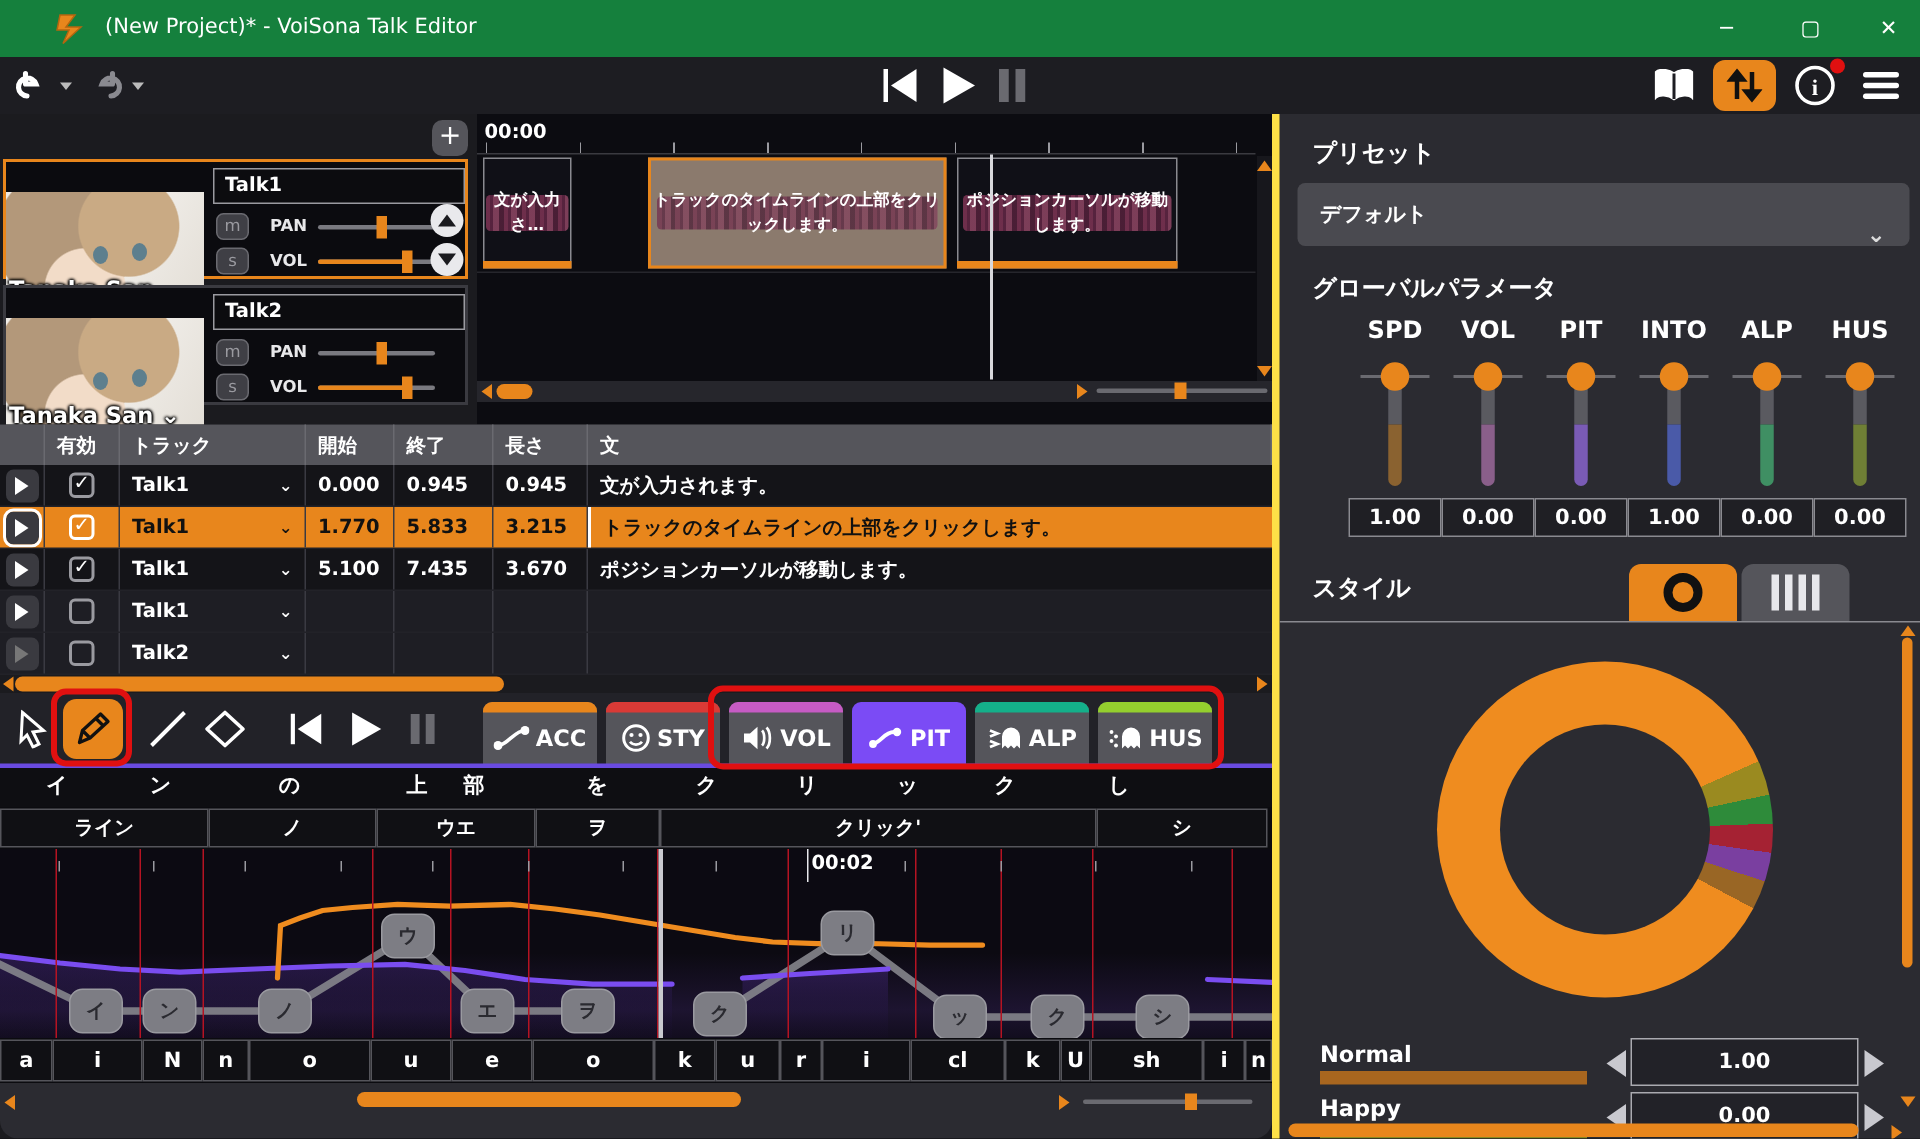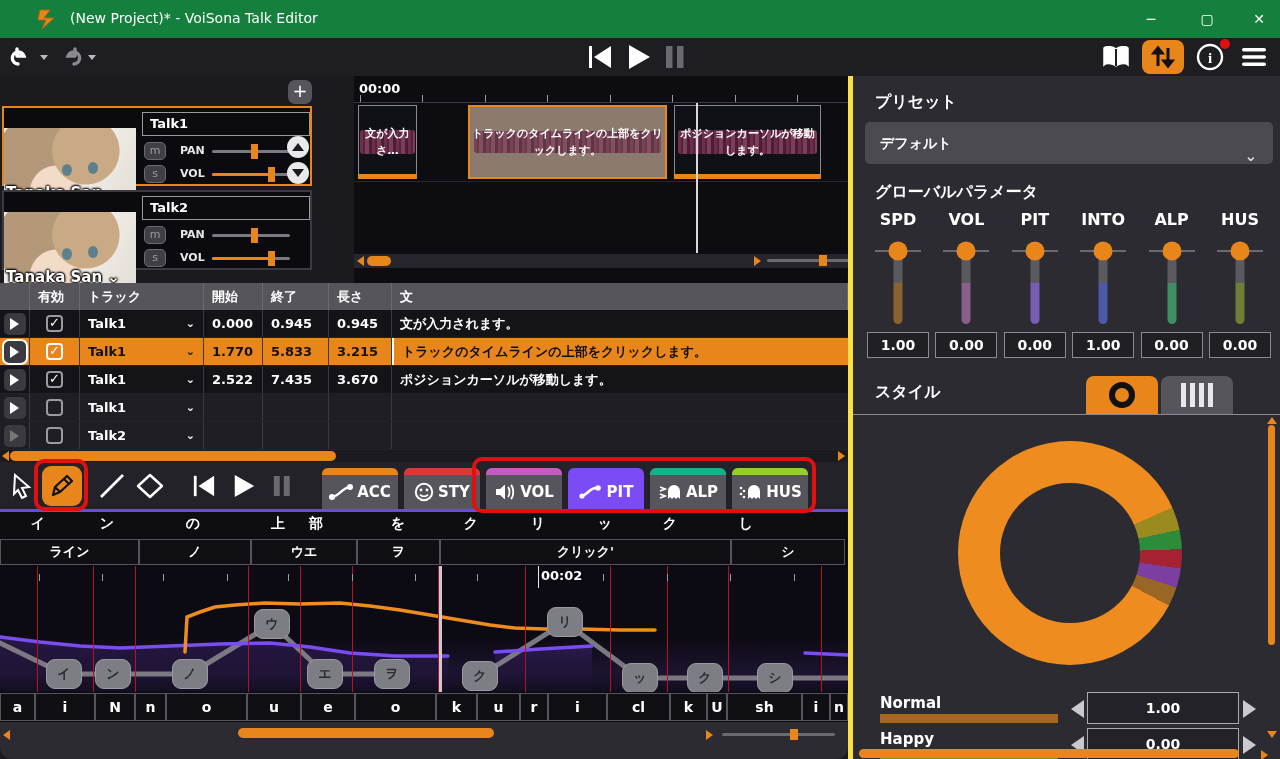--- a/index.html
+++ b/index.html
@@ -44,21 +44,21 @@
   .plabel { font-size:11px; font-weight:bold; color:#e8e8ea; }
   .sl-track { height:3px; background:#7a7a80; border-radius:2px; position:absolute; }
   .sl-fill { height:3px; background:#e8861c; border-radius:2px; position:absolute; }
   .sl-thumb { width:7px; height:15px; background:#e8861c; position:absolute; top:-6px; }
   .updown { width:22px; height:22px; border-radius:50%; background:#e9e9ec; text-align:center; }
   .updown span { display:block; margin:7px auto 0; width:0; height:0; }
   .up span { border-left:6px solid transparent; border-right:6px solid transparent; border-bottom:8px solid #1b1b1f; }
   .dn span { border-left:6px solid transparent; border-right:6px solid transparent; border-top:8px solid #1b1b1f; }
 
   
-  #timeline { left:318px; top:76px; width:530px; height:207px; background:#0c0c11;margin-left:36px; }
+  #timeline { left:318px; top:76px; width:530px; height:207px; background:#0c0c11; }
   #ruler { left:0; top:0; width:519px; height:27px; border-bottom:1px solid #3a3a40; position:absolute; }
   #ruler-label { left:5px; top:5px; font-size:13px; font-weight:bold; }
   #ruler-ticks { left:6px; bottom:0; width:510px; height:7px; position:absolute;
     background:repeating-linear-gradient(90deg, #9a9aa0 0 1px, transparent 1px 62.5px); }
   .lane { position:absolute; left:0; width:519px; }
   #lane1 { top:28px; height:78px; border-bottom:1px solid #26262c; }
   .clip { position:absolute; top:1px; height:74px; background:#101017; border:1px solid #8a8a90; }
   .clip .wave { position:absolute; left:2%; right:2%; top:34%; height:32%;
     background:repeating-linear-gradient(90deg,#73304e 0 3px,#5a2440 3px 5px,#82405c 5px 9px,#4d1f37 9px 12px);
     border-radius:3px; opacity:.95; }
@@ -133,21 +133,21 @@
 
   
   #bottombar { left:0; top:722px; width:848px; height:37px; background:#2b2b31; border-radius:0 0 12px 12px; }
 
   
   #rpanel { left:848px; top:76px; width:432px; height:718px; background:#2b2b31; border-left:5px solid #fde047; overflow:hidden; }
   .rp-label { position:absolute; left:22px; font-size:16px; font-weight:bold; color:#fff; }
   #preset-select { position:absolute; left:12px; top:46px; width:408px; height:42px; background:#4a4a50; border-radius:5px;
     font-size:14px; font-weight:bold; line-height:42px; padding-left:15px; }
   #preset-select .chev { right:16px; top:13px; font-size:15px; color:#ddd; position:absolute; }
-  #params { position:absolute; left:14px; top:134px; width:404px; height:150px; display:flex; justify-content:space-between; }
+  #params { position:absolute; left:14px; top:134px; width:404px; height:150px; display:flex; justify-content:flex-end; }
   .pcol { width:62px; text-align:center; position:relative; }
   .pcol .plbl { font-size:16px; font-weight:bold; }
   .vslider { position:absolute; left:50%; top:32px; width:9px; height:82px; transform:translateX(-50%); border-radius:5px; }
   .vslider .top { position:absolute; top:0; width:100%; height:41px; background:#5a5a60; border-radius:5px 5px 0 0; }
   .vslider .bot { position:absolute; bottom:0; width:100%; height:41px; border-radius:0 0 5px 5px; }
   .vthumb { position:absolute; left:50%; top:41px; width:19px; height:19px; background:#e8861c; border-radius:50%; transform:translate(-50%,-50%); z-index:2; }
   .vdash { position:absolute; left:50%; top:41px; width:46px; height:2px; background:#6a6a70; transform:translate(-50%,-50%); }
   .pval { position:absolute; left:50%; transform:translateX(-50%); top:122px; width:62px; height:26px; background:#1f1f24;
     border:1px solid #8a8a90; font-size:14px; font-weight:bold; line-height:24px; text-align:center; }
   #style-tabs { position:absolute; right:47px; top:300px; display:flex; }
@@ -374,21 +374,21 @@
         <div class="trow">
           <div class="tcell c-play">
             <div class="playbtn">
               <i></i>
             </div>
           </div>
           <div class="tcell c-en">
             <div class="cb on"></div>
           </div>
           <div class="tcell c-track">Talk1<div class="chev">⌄</div></div>
-          <div class="tcell c-start">2.522</div>
+          <div class="tcell c-start">5.100</div>
           <div class="tcell c-end">7.435</div>
           <div class="tcell c-len">3.670</div>
           <div class="tcell c-text">ポジションカーソルが移動します。</div>
         </div>
         <div class="trow alt">
           <div class="tcell c-play">
             <div class="playbtn">
               <i></i>
             </div>
           </div>

